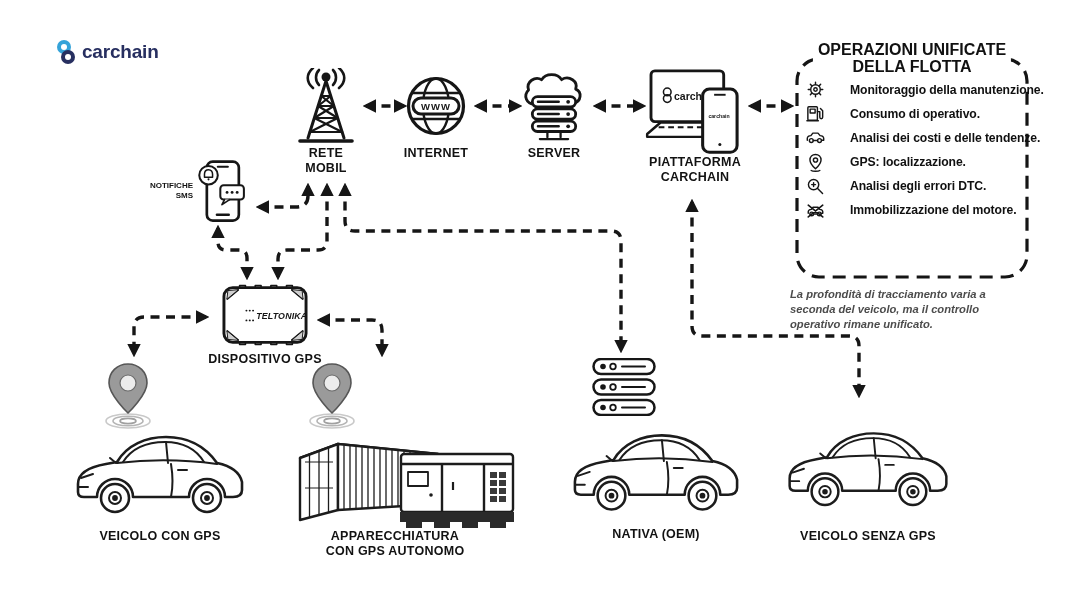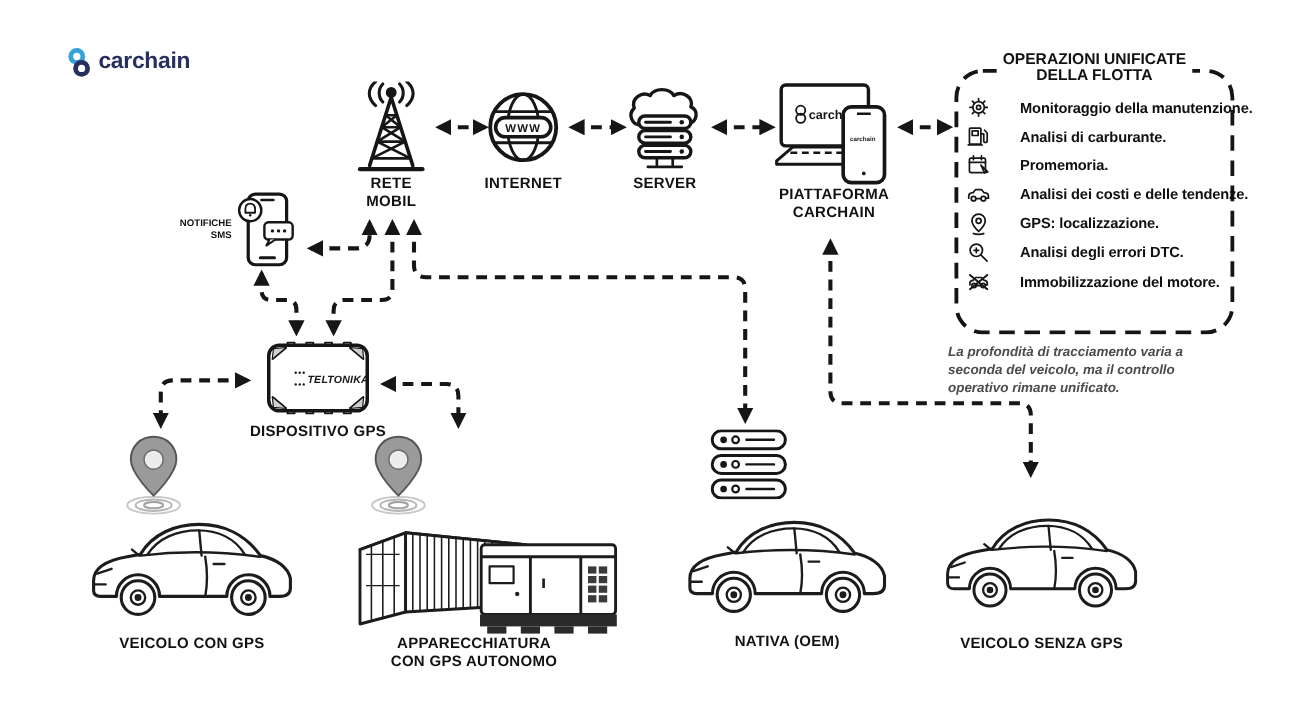--- a/index.html
+++ b/index.html
@@ -8,21 +8,21 @@
   .abs{position:absolute;}
   .lbl{font-weight:800;font-size:12.5px;letter-spacing:.25px;text-align:center;
        color:#121212;line-height:1.18;}
   .lbl-sm{font-weight:800;font-size:8px;text-align:right;color:#121212;line-height:1.3;}
   #logo{left:56px;top:38px;display:flex;align-items:center;gap:6px;}
   #logo .logo-text{font-size:19px;font-weight:700;color:#272f60;letter-spacing:-.2px;}
   
   #opbox{left:795px;top:57px;width:234px;height:222px;}
   #opbox .frame{position:absolute;left:0;top:0;}
   #opbox .title{position:absolute;top:-15px;left:50%;transform:translateX(-50%);
-      background:#fff;padding:0 5px;text-align:center;font-weight:800;font-size:13px;
+      background:#fff;padding:0 5px;text-align:center;font-weight:800;font-size:16px;
       line-height:1.05;white-space:nowrap;z-index:2;}
   #ops-list{position:absolute;left:10px;top:22px;right:4px;z-index:1;}
   .op-item{display:flex;align-items:center;gap:24px;margin-bottom:3.2px;}
   .op-ic{width:21px;height:21px;flex:0 0 21px;display:inline-flex;}
   .op-ic svg{width:21px;height:21px;}
   .op-tx{font-weight:700;font-size:12.2px;letter-spacing:-.1px;color:#101010;white-space:nowrap;}
   #note{left:790px;top:287px;width:236px;text-align:left;font-style:italic;
         font-weight:700;font-size:11.2px;color:#4c4c4c;line-height:1.32;}
   .twoline div{white-space:nowrap;}
 </style>
@@ -175,32 +175,21 @@
       <div class="op-item">
         <span class="op-ic">
           <svg viewBox="0 0 22 22">
             <g stroke="#161616" stroke-width="1.5" fill="none" stroke-linecap="round" stroke-linejoin="round">
               <rect x="3" y="4" width="10" height="14" rx="1"></rect>
               <rect x="5.4" y="6.4" width="5.2" height="4"></rect>
               <path d="M2,18.6 H14 M13,9 h2.5 v6 c0,2 3,2 3,0 V8.2 L16.2,5.8"></path>
             </g>
           </svg>
         </span>
-        <span class="op-tx">Analisi di carburante.</span>
-      </div>
-      <div class="op-item">
-        <span class="op-ic">
-          <svg viewBox="0 0 22 22">
-            <g stroke="#161616" stroke-width="1.5" fill="none" stroke-linecap="round" stroke-linejoin="round">
-              <rect x="3" y="5" width="14" height="12.6" rx="1.5"></rect>
-              <path d="M6.5,3 V6.4 M13.5,3 V6.4 M3,8.8 H17 M13,11 L19,17 L16.2,17.9 Z"></path>
-            </g>
-          </svg>
-        </span>
-        <span class="op-tx">Promemoria.</span>
+        <span class="op-tx">Consumo di operativo.</span>
       </div>
       <div class="op-item">
         <span class="op-ic">
           <svg viewBox="0 0 22 22">
             <g stroke="#161616" stroke-width="1.5" fill="none" stroke-linecap="round" stroke-linejoin="round">
               <path d="M2.4,13.8 V12 C2.4,10 4,9.2 6.2,9 L8.2,6.4 H13.6 L15.8,9 C18,9.2 19.6,10 19.6,12 V13.8 H17.6"></path>
               <circle cx="6.6" cy="14.2" r="2"></circle>
               <circle cx="15.2" cy="14.2" r="2"></circle>
               <path d="M8.8,14.2 H13"></path>
             </g>

